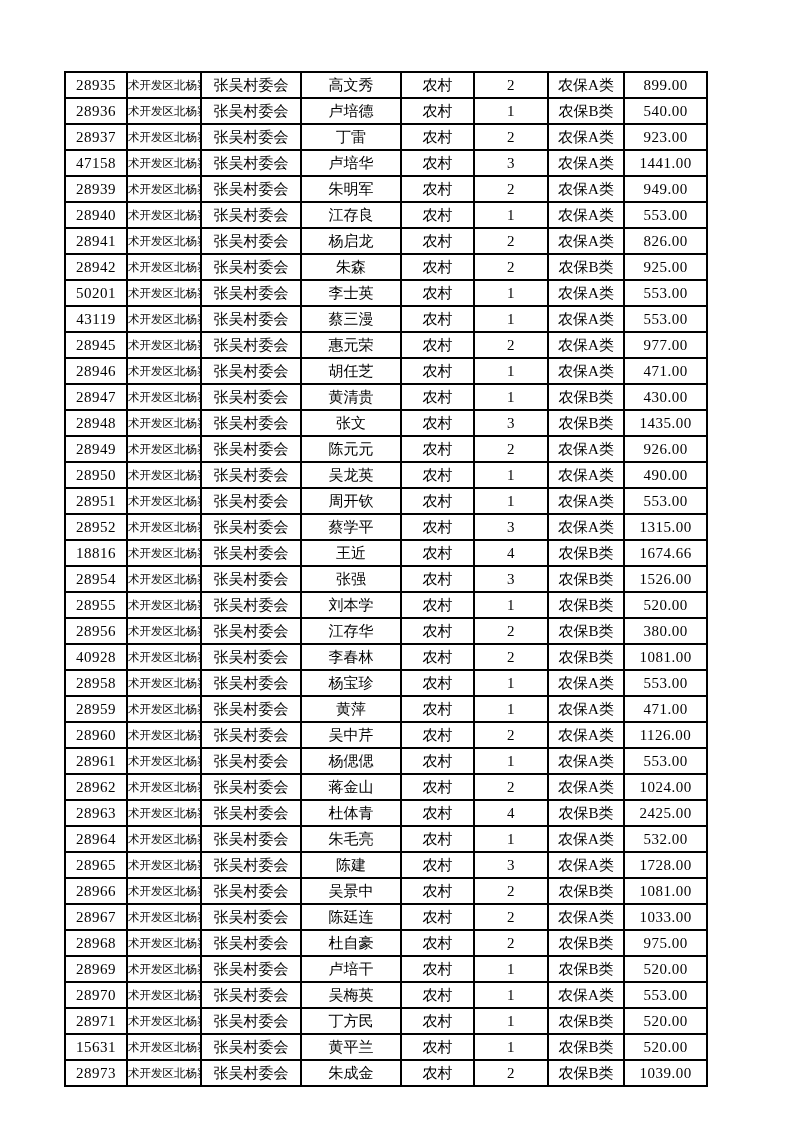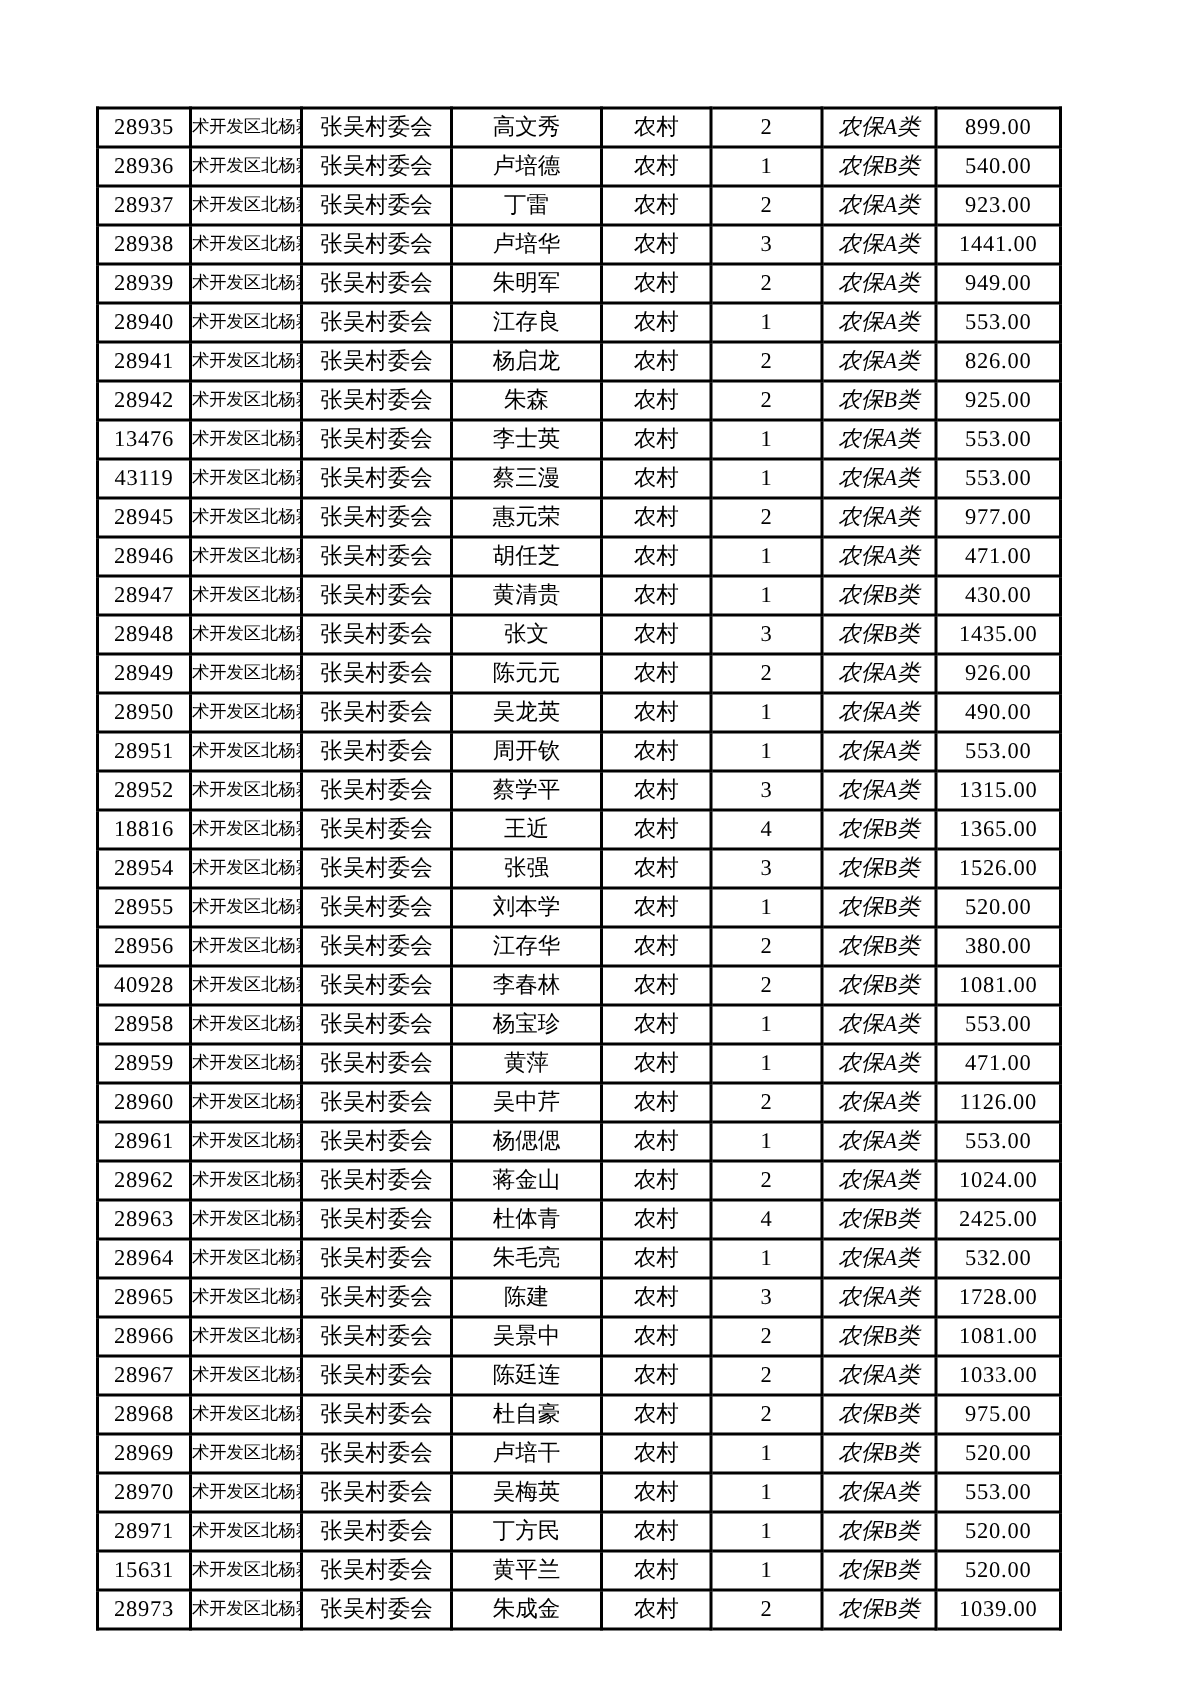--- a/index.html
+++ b/index.html
@@ -51,21 +51,20 @@
     white-space: nowrap;
     font-size: 11.5px;
     margin-left: 0;
   }
   td.c-count, td.c-amount {
     font-size: 14px;
     letter-spacing: 0.5px;
   }
   td.c-insurance {
     font-size: 14.5px;
-    font-style: italic;
   }
 </style>
 </head>
 <body>
 
 <div class="page">
   <table class="datatable">
     <colgroup>
       <col style="width:62px">
       <col style="width:74px">
@@ -102,21 +101,21 @@
         <td class="c-id">28937</td>
         <td class="c-district"><span class="clip-text">术开发区北杨寨</span></td>
         <td class="c-village">张吴村委会</td>
         <td class="c-name">丁雷</td>
         <td class="c-residence">农村</td>
         <td class="c-count">2</td>
         <td class="c-insurance">农保A类</td>
         <td class="c-amount">923.00</td>
       </tr>
         <tr>
-        <td class="c-id">28938</td>
+        <td class="c-id">47158</td>
         <td class="c-district"><span class="clip-text">术开发区北杨寨</span></td>
         <td class="c-village">张吴村委会</td>
         <td class="c-name">卢培华</td>
         <td class="c-residence">农村</td>
         <td class="c-count">3</td>
         <td class="c-insurance">农保A类</td>
         <td class="c-amount">1441.00</td>
       </tr>
         <tr>
         <td class="c-id">28939</td>
@@ -152,21 +151,21 @@
         <td class="c-id">28942</td>
         <td class="c-district"><span class="clip-text">术开发区北杨寨</span></td>
         <td class="c-village">张吴村委会</td>
         <td class="c-name">朱森</td>
         <td class="c-residence">农村</td>
         <td class="c-count">2</td>
         <td class="c-insurance">农保B类</td>
         <td class="c-amount">925.00</td>
       </tr>
         <tr>
-        <td class="c-id">13476</td>
+        <td class="c-id">50201</td>
         <td class="c-district"><span class="clip-text">术开发区北杨寨</span></td>
         <td class="c-village">张吴村委会</td>
         <td class="c-name">李士英</td>
         <td class="c-residence">农村</td>
         <td class="c-count">1</td>
         <td class="c-insurance">农保A类</td>
         <td class="c-amount">553.00</td>
       </tr>
         <tr>
         <td class="c-id">43119</td>
@@ -259,21 +258,21 @@
         <td class="c-amount">1315.00</td>
       </tr>
         <tr>
         <td class="c-id">18816</td>
         <td class="c-district"><span class="clip-text">术开发区北杨寨</span></td>
         <td class="c-village">张吴村委会</td>
         <td class="c-name">王近</td>
         <td class="c-residence">农村</td>
         <td class="c-count">4</td>
         <td class="c-insurance">农保B类</td>
-        <td class="c-amount">1365.00</td>
+        <td class="c-amount">1674.66</td>
       </tr>
         <tr>
         <td class="c-id">28954</td>
         <td class="c-district"><span class="clip-text">术开发区北杨寨</span></td>
         <td class="c-village">张吴村委会</td>
         <td class="c-name">张强</td>
         <td class="c-residence">农村</td>
         <td class="c-count">3</td>
         <td class="c-insurance">农保B类</td>
         <td class="c-amount">1526.00</td>

